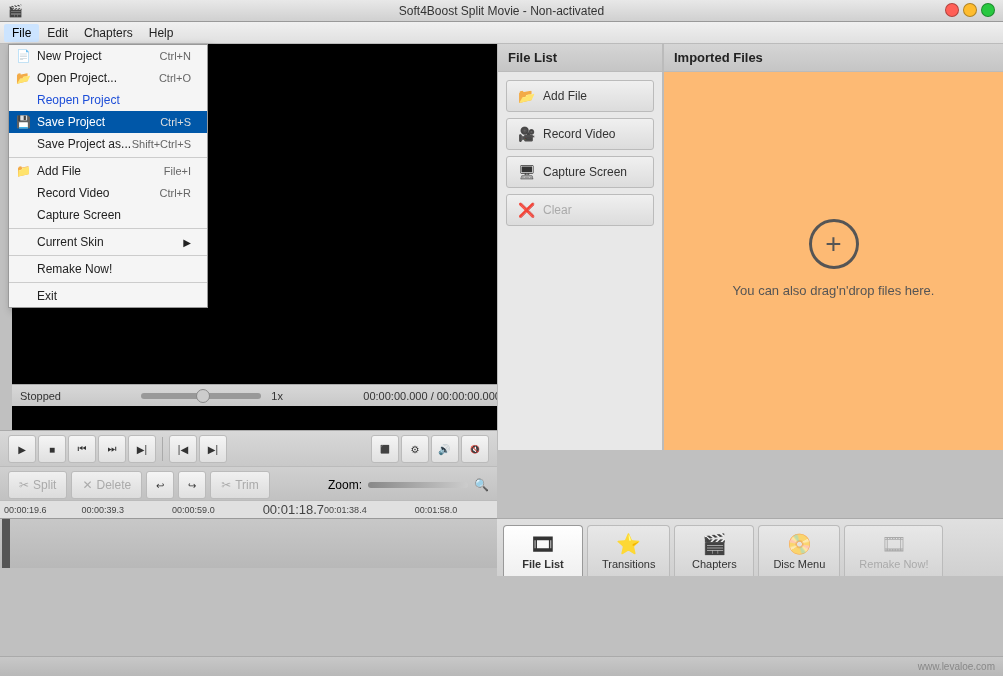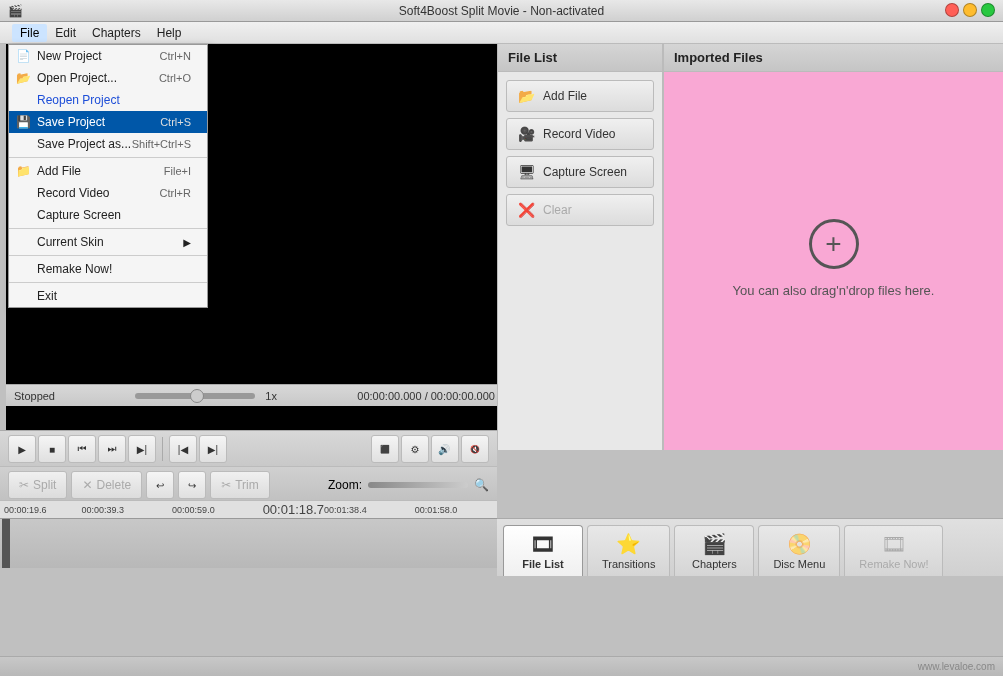--- a/index.html
+++ b/index.html
@@ -34,21 +34,21 @@
     .tb-btn.maximize { background: #28c840; }
     .title-bar-icon { position: absolute; left: 8px; top: 4px; font-size: 12px; }
 
     
     .menu-bar {
       background: linear-gradient(to bottom, #f0f0f0, #e0e0e0);
       height: 22px;
       display: flex;
       align-items: center;
       border-bottom: 1px solid #bbb;
-      padding: 0 12px;
+      padding: 0 4px;
     }
     .menu-item {
       padding: 2px 8px;
       cursor: pointer;
       font-size: 12px;
       color: #222;
       border-radius: 2px;
     }
     .menu-item:hover, .menu-item.active { background: #0078d7; color: white; }
     .menu-item.active { background: #cce4ff; color: #000; }
@@ -317,21 +317,21 @@
     <span class="shortcut"></span>
   </div>
   <div class="dropdown-separator"></div>
   <div class="dropdown-item">
     <span class="icon-area"></span>
     <span>Exit</span>
     <span class="shortcut"></span>
   </div>
 </div>
 
-<div style="position:absolute; left:6px; top:44px; width:497px; height:386px; background:#000;">
+<div style="position:absolute; left:12px; top:44px; width:497px; height:386px; background:#000;">
   <div style="width:100%; height:340px; background:#000;"></div>
   <div class="video-status-bar">
     <span>Stopped</span>
     <div class="video-scrubber">
       <div class="scrub-track">
         <div class="scrub-thumb"></div>
       </div>
       <span>1x</span>
     </div>
     <span>
@@ -410,21 +410,21 @@
       <span class="btn-icon">🖥</span>
       <span>Capture Screen</span>
     </div>
     <div class="fl-button disabled">
       <span class="btn-icon">❌</span>
       <span>Clear</span>
     </div>
   </div>
 </div>
 
-<div style="position:absolute; left:663px; top:44px; width:340px; height:406px; background:#f9a8d4; border-left:1px solid #bbb;">
+<div style="position:absolute; left:663px; top:44px; width:340px; height:406px; background:#fdba74; border-left:1px solid #bbb;">
   <div class="panel-title">Imported Files</div>
   <div class="imported-content" style="display:flex; flex-direction:column; align-items:center; justify-content:center; height:calc(100% - 34px);">
     <div class="add-circle">+</div>
     <div class="dragndrop-text">You can also drag'n'drop files here.</div>
   </div>
 </div>
 
 <div style="position:absolute; left:497px; bottom:100px; width:506px; background:linear-gradient(to bottom,#e0e0e0,#d0d0d0); border-top:1px solid #aaa; padding:6px 6px 0; display:flex; gap:4px;">
   <div class="bottom-tab active">
     <span class="tab-icon">🎞</span>

